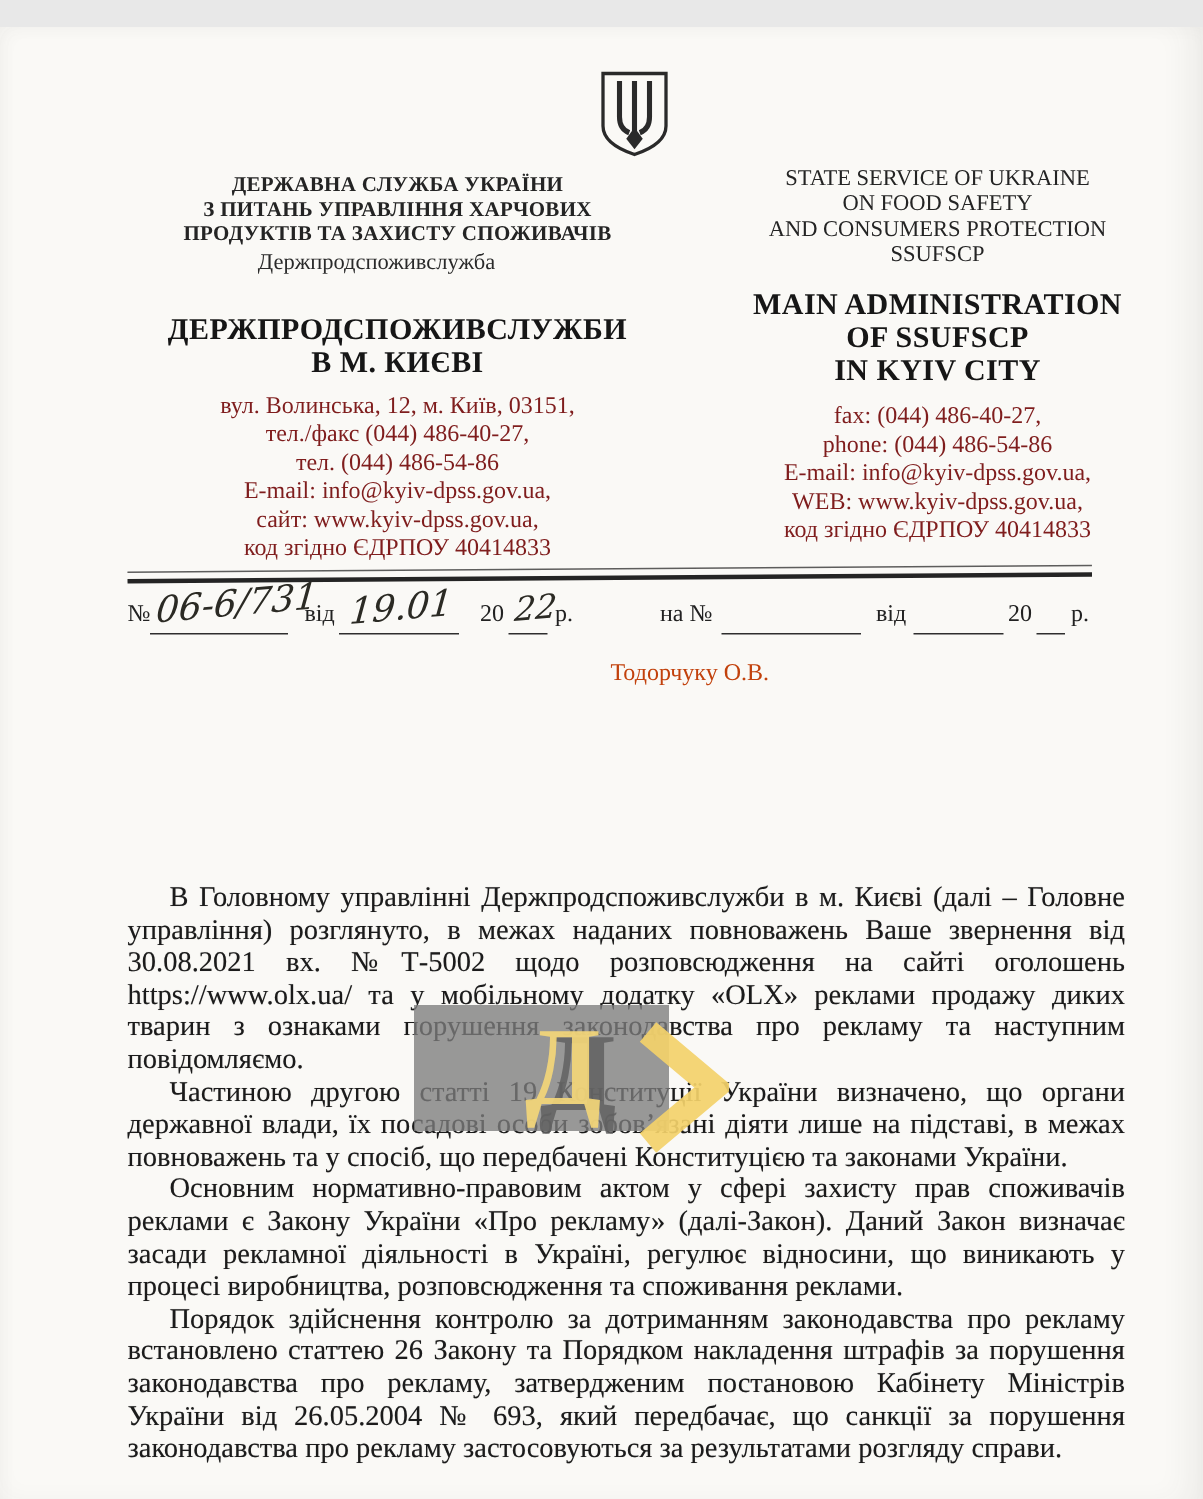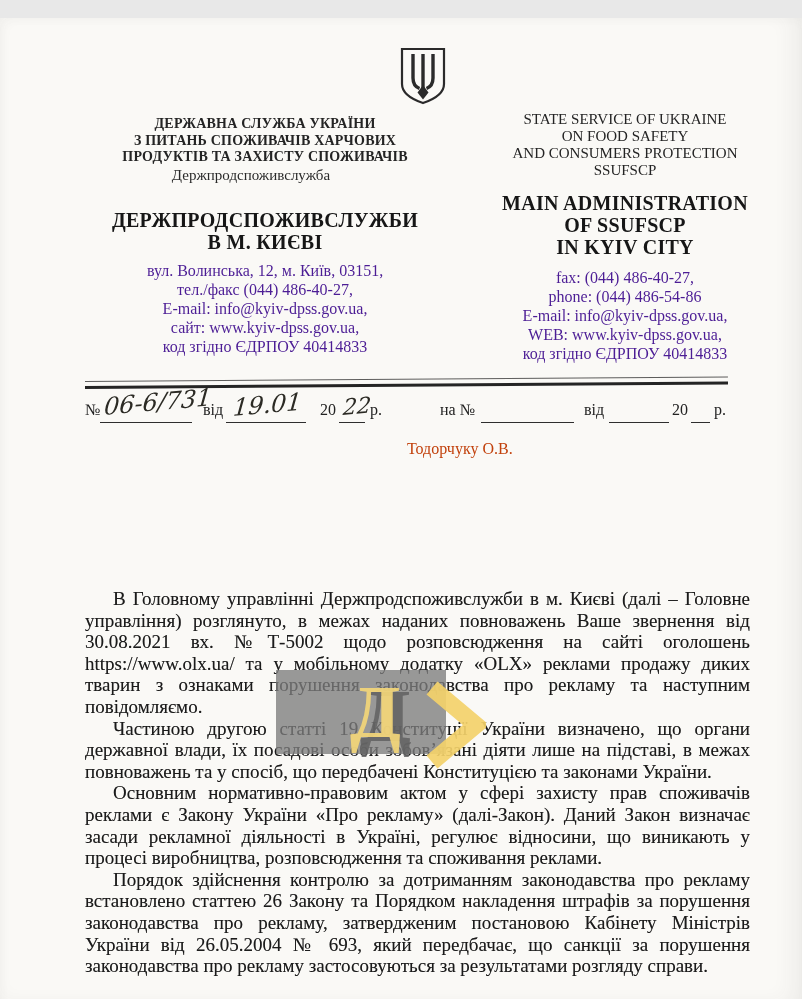--- a/index.html
+++ b/index.html
@@ -15,21 +15,21 @@
     box-shadow: inset -8px -10px 22px rgba(50,50,50,0.07), inset 2px 2px 10px rgba(80,80,80,0.03);
   }
   .abs { position: absolute; }
   .center { text-align: center; }
 
   
   .org-block { font-weight: bold; font-size: 14px; line-height: 16.5px; letter-spacing: 0.2px; color: #242424; }
   .org-block-en { font-weight: normal; font-size: 15px; line-height: 17px; color: #242424; }
   .org-sub { font-size: 15px; font-weight: normal; line-height: 18px; color: #2a2a2a; }
   .title-block { font-weight: bold; font-size: 20px; line-height: 22px; letter-spacing: 0.3px; color: #161616; }
-  .addr-block { font-size: 16px; line-height: 19px; color: #4c1d95; }
+  .addr-block { font-size: 16px; line-height: 19px; color: #7f1d1d; }
 
   
   .ref-label { font-size: 16px; color: #222; }
   .ref-underline { border-bottom: 1.6px solid #2e2e2e; height: 1px; }
   .hw {
     font-family: "DejaVu Serif", serif;
     font-style: italic;
     color: #2b2a24;
     transform: rotate(-5deg) skewX(-10deg);
     transform-origin: left bottom;
@@ -79,35 +79,36 @@
       <path d="M25 8 V46" fill="none" stroke="#2a2a2a" stroke-width="3.4"></path>
       <path d="M15 8 V32 Q15 40 21.5 42.5" fill="none" stroke="#2a2a2a" stroke-width="3.4"></path>
       <path d="M35 8 V32 Q35 40 28.5 42.5" fill="none" stroke="#2a2a2a" stroke-width="3.4"></path>
       <path d="M25 39 L19.5 46.5 L25 53.5 L30.5 46.5 Z" fill="#2a2a2a"></path>
     </svg>
   </div>
 
   <div class="abs center org-block" style="left:75px; top:98px; width:380px;">
 
   <div>ДЕРЖАВНА СЛУЖБА УКРАЇНИ</div>
-      <div>З ПИТАНЬ СПОЖИВАЧІВ ХАРЧОВИХ</div>
+      <div>З ПИТАНЬ УПРАВЛІННЯ ХАРЧОВИХ</div>
       <div>ПРОДУКТІВ ТА ЗАХИСТУ СПОЖИВАЧІВ</div>
     </div>
   <div class="abs center org-sub" style="left:61px; top:148px; width:380px;">Держпродспоживслужба</div>
 
   <div class="abs center title-block" style="left:75px; top:191px; width:380px;">
 
       <div>ДЕРЖПРОДСПОЖИВСЛУЖБИ</div>
       <div>В М. КИЄВІ</div>
     </div>
 
   <div class="abs center addr-block" style="left:75px; top:243px; width:380px;">
 
   <div>вул. Волинська, 12, м. Київ, 03151,</div>
       <div>тел./факс (044) 486-40-27,</div>
+      <div>тел. (044) 486-54-86</div>
       <div>E-mail: info@kyiv-dpss.gov.ua,</div>
       <div>сайт: www.kyiv-dpss.gov.ua,</div>
       <div>код згідно ЄДРПОУ 40414833</div>
     </div>
 
   <div class="abs center org-block-en" style="left:455px; top:93px; width:340px;">
 
   <div>STATE SERVICE OF UKRAINE</div>
       <div>ON FOOD SAFETY</div>
       <div>AND CONSUMERS PROTECTION</div>

